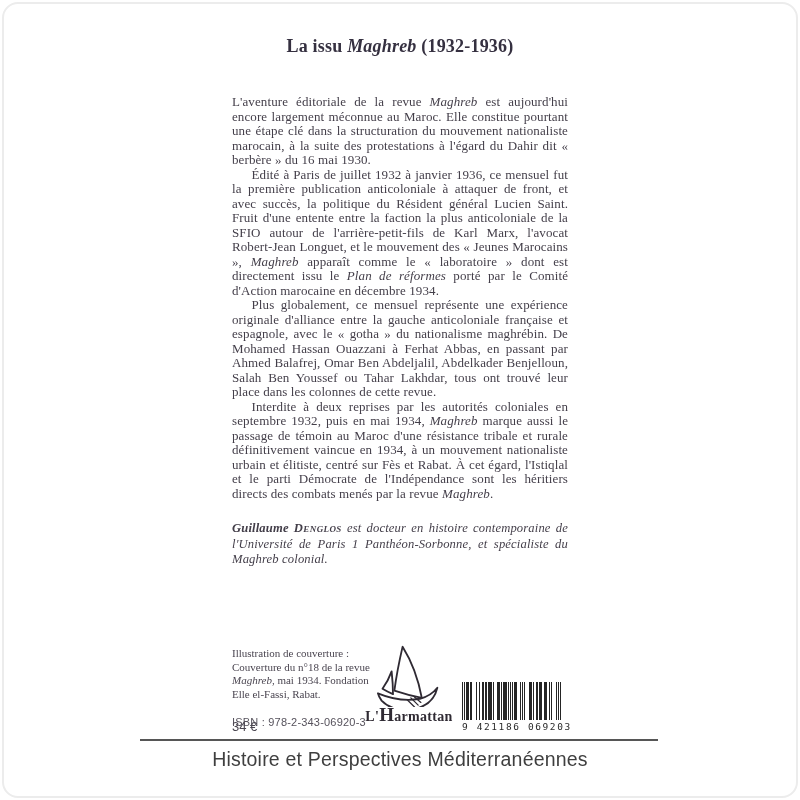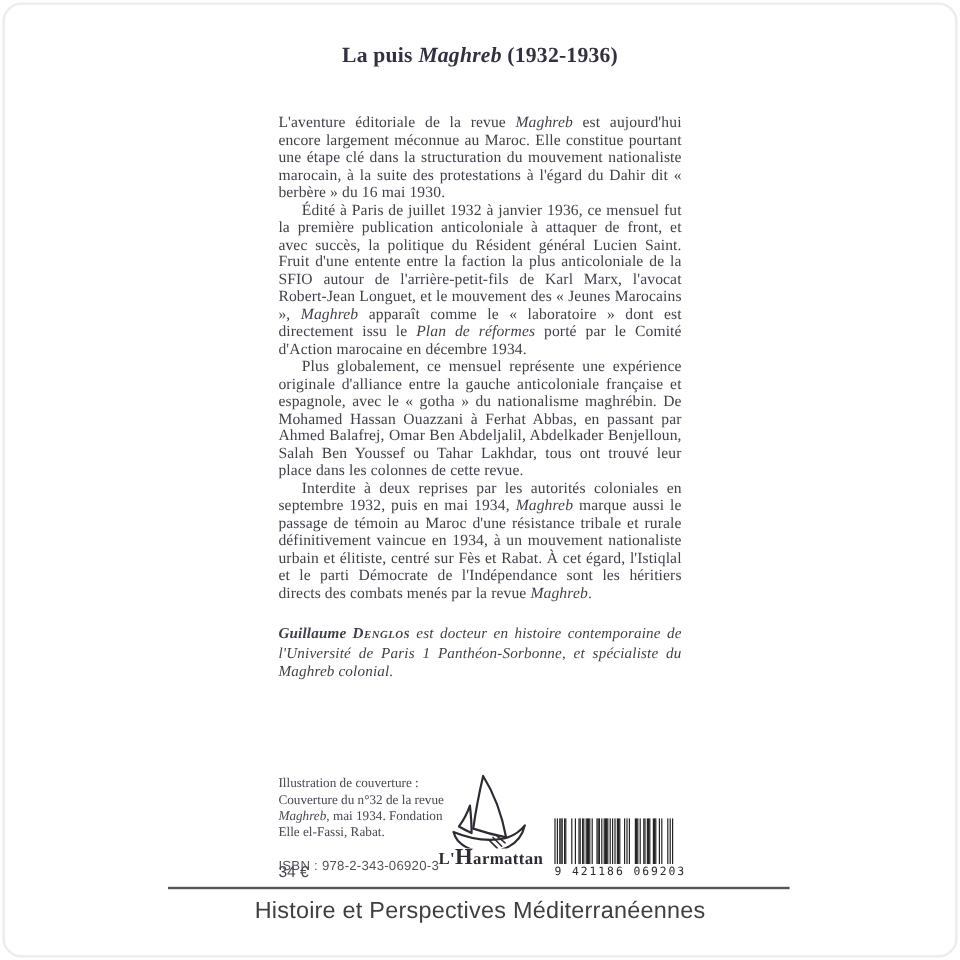--- a/index.html
+++ b/index.html
@@ -54,37 +54,37 @@
             color:var(--footer-ink,#3f3f3f); letter-spacing:.2px; }
 </style>
 </head>
 <body style="--ink: #433e49; --title-ink: #353040; --rule: #565656; --barcode-ink: #242424; --footer-ink: #3f3f3f;">
 
 <div class="frame"></div>
 
 <div class="cover">
 
   <div class="title-block">
-    <div class="title"><span>La puis </span><span class="it">Maghreb</span><span> (1932-1936)</span></div>
+    <div class="title"><span>La issu </span><span class="it">Maghreb</span><span> (1932-1936)</span></div>
   </div>
 
   <div class="content" id="body-text">
       <p><span>L'aventure éditoriale de la revue </span><span class="it">Maghreb</span><span> est aujourd'hui encore largement méconnue au Maroc. Elle constitue pourtant une étape clé dans la structuration du mouvement nationaliste marocain, à la suite des protestations à l'égard du Dahir dit « berbère » du 16 mai 1930.</span></p>
       <p class="indent"><span>Édité à Paris de juillet 1932 à janvier 1936, ce mensuel fut la première publication anticoloniale à attaquer de front, et avec succès, la politique du Résident général Lucien Saint. Fruit d'une entente entre la faction la plus anticoloniale de la SFIO autour de l'arrière-petit-fils de Karl Marx, l'avocat Robert-Jean Longuet, et le mouvement des « Jeunes Marocains », </span><span class="it">Maghreb</span><span> apparaît comme le « laboratoire » dont est directement issu le </span><span class="it">Plan de réformes</span><span> porté par le Comité d'Action marocaine en décembre 1934.</span></p>
       <p class="indent"><span>Plus globalement, ce mensuel représente une expérience originale d'alliance entre la gauche anticoloniale française et espagnole, avec le « gotha » du nationalisme maghrébin. De Mohamed Hassan Ouazzani à Ferhat Abbas, en passant par Ahmed Balafrej, Omar Ben Abdeljalil, Abdelkader Benjelloun, Salah Ben Youssef ou Tahar Lakhdar, tous ont trouvé leur place dans les colonnes de cette revue.</span></p>
       <p class="indent"><span>Interdite à deux reprises par les autorités coloniales en septembre 1932, puis en mai 1934, </span><span class="it">Maghreb</span><span> marque aussi le passage de témoin au Maroc d'une résistance tribale et rurale définitivement vaincue en 1934, à un mouvement nationaliste urbain et élitiste, centré sur Fès et Rabat. À cet égard, l'Istiqlal et le parti Démocrate de l'Indépendance sont les héritiers directs des combats menés par la revue </span><span class="it">Maghreb</span><span>.</span></p>
     </div>
 
   <div class="bio"><span class="it bd">Guillaume </span><span class="it bd sc">Denglos</span><span class="it"> est docteur en histoire contemporaine de l'Université de Paris 1 Panthéon-Sorbonne, et spécialiste du Maghreb colonial.</span></div>
 
   <div class="bottom">
 
     <div class="credit" id="credit">
         <div><span>Illustration de couverture :</span></div>
-        <div><span>Couverture du n°32 de la revue</span></div>
+        <div><span>Couverture du n°18 de la revue</span></div>
         <div><span class="it">Maghreb</span><span>, mai 1934. Fondation</span></div>
         <div><span>Elle el-Fassi, Rabat.</span></div>
       </div>
 
     <div class="isbn">ISBN : 978-2-343-06920-3</div>
     <div class="price">34 €</div>
 
     <div class="logo-block">
       <span>
         <svg width="74" height="64" viewBox="0 0 80 70" fill="none" stroke="#2f2a33" stroke-width="2" stroke-linecap="round" stroke-linejoin="round">

